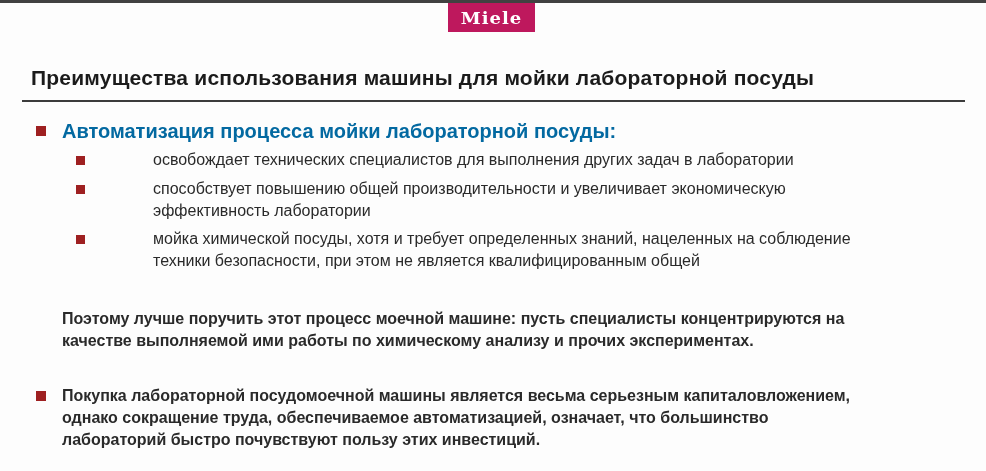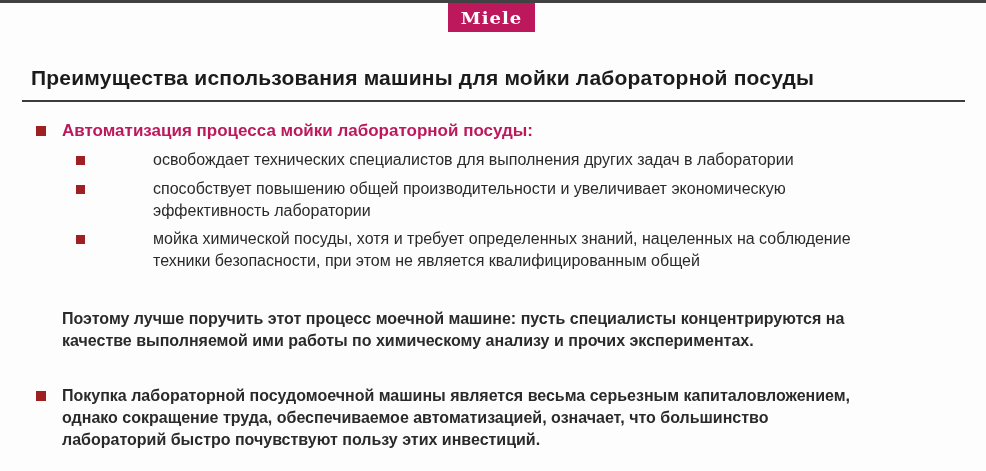--- a/index.html
+++ b/index.html
@@ -81,22 +81,22 @@
     font-weight: bold;
   }
   .l2-text {
     position: absolute;
     left: 105px;
     width: 860px;
     margin-left: 48px;
   }
   .bold-head {
     font-weight: bold;
-    color: #be185d;
-    font-size: 17px;
+    color: #0369a1;
+    font-size: 20px;
   }
 </style>
 </head>
 <body>
 
 <div class="top-bar"></div>
 
 <div class="logo">
   <span>Miele</span>
 </div>

